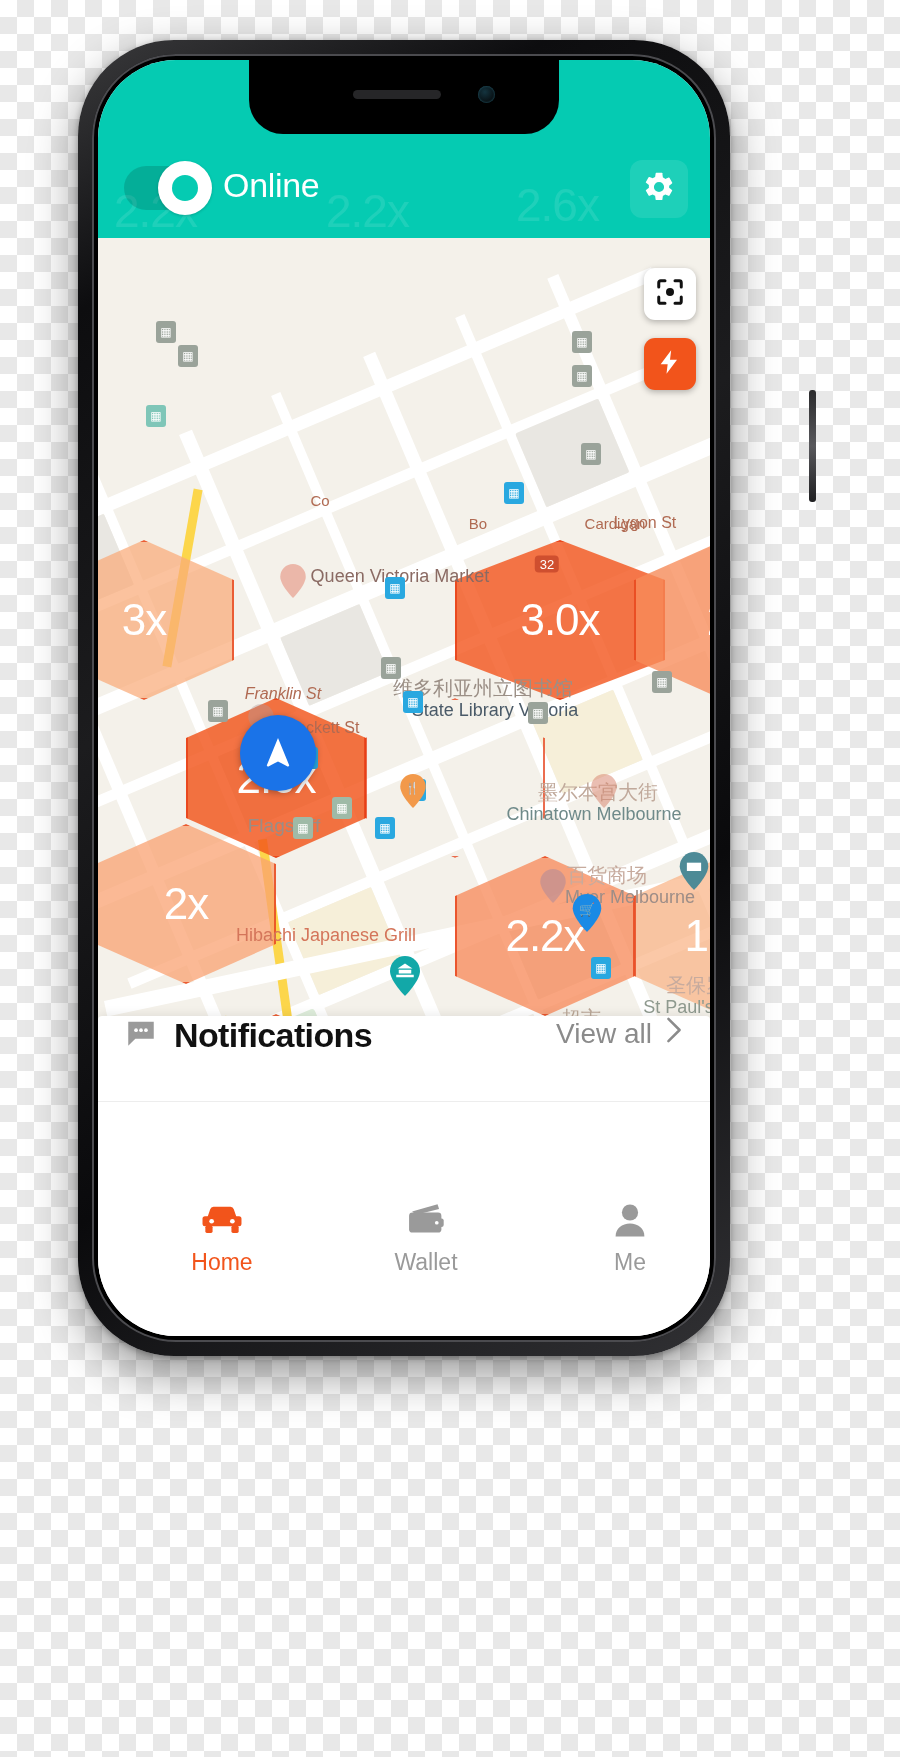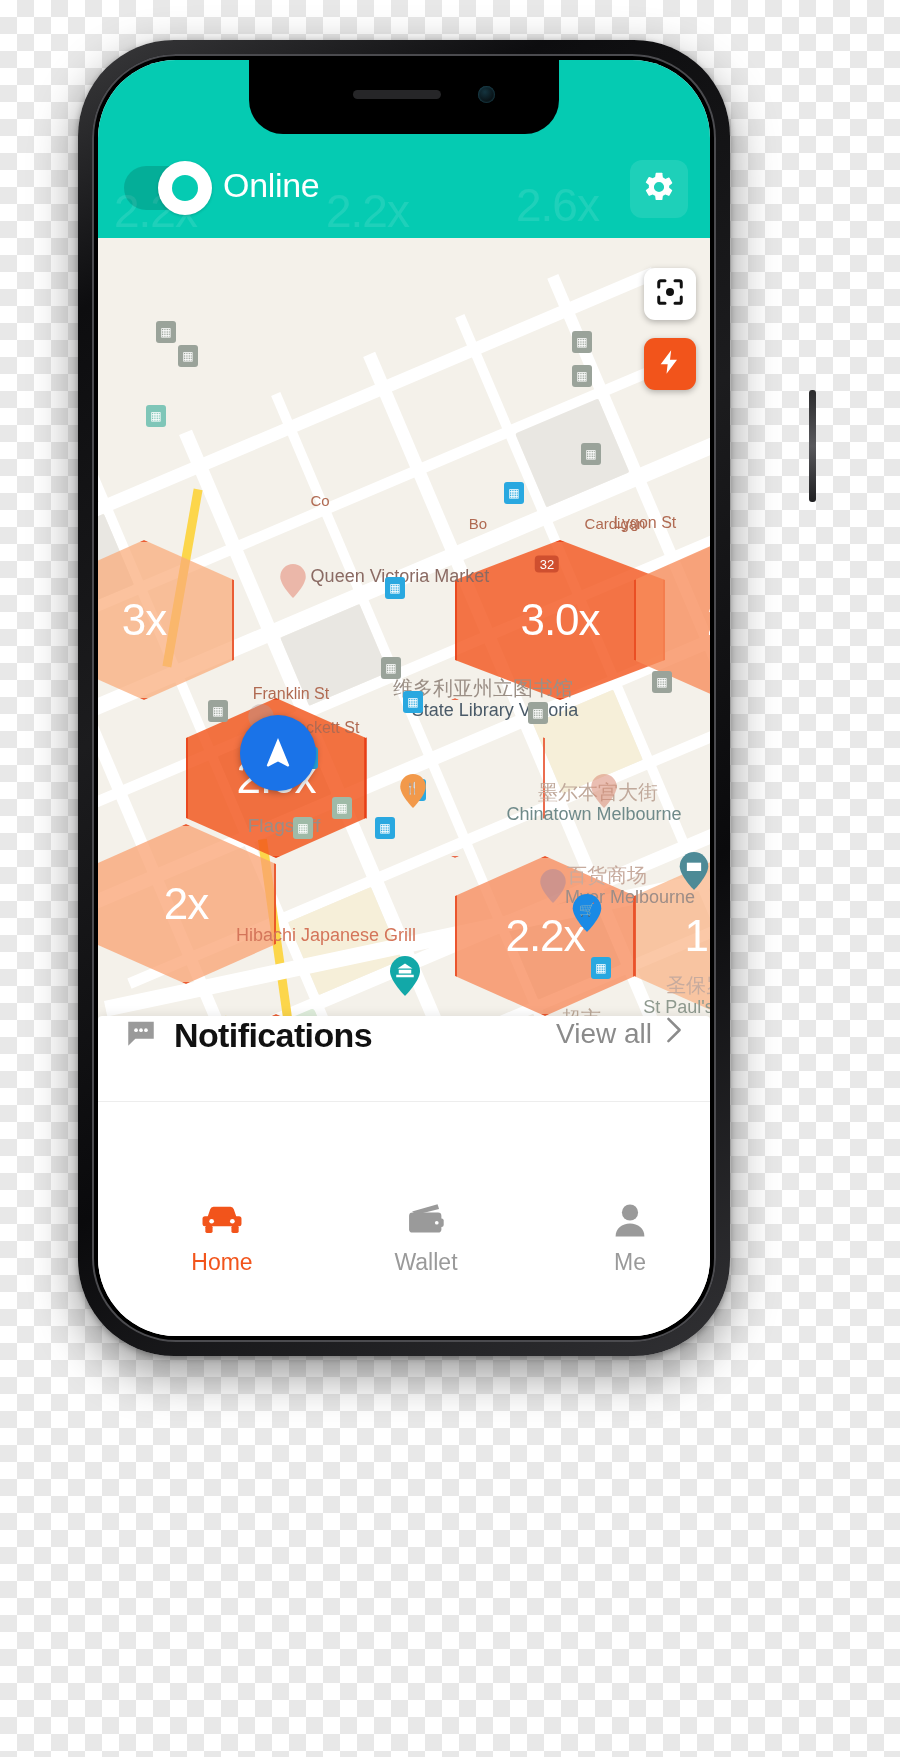--- a/index.html
+++ b/index.html
@@ -345,21 +345,21 @@
             <span class="hex-border"></span>
           </div>
 
           <div id="poi-layer">
               <div class="poi" style="left: 302px; top: 338px; color: rgb(138, 106, 99); font-size: 18px;">Queen Victoria Market</div>
               <div class="poi" style="left: 385px; top: 450px; color: rgb(155, 143, 134); font-size: 20px;">维多利亚州立图书馆</div>
               <div class="poi" style="left: 397px; top: 472px; color: rgb(74, 90, 104); font-size: 18px;">State Library Victoria</div>
               <div class="poi" style="left: 496px; top: 576px; color: rgb(111, 138, 138); font-size: 18px;">Chinatown Melbourne</div>
               <div class="poi" style="left: 500px; top: 554px; color: rgb(192, 169, 155); font-size: 20px;">墨尔本宫大街</div>
               <div class="poi" style="left: 186px; top: 588px; color: rgb(154, 141, 134); font-size: 19px;">Flagstaff</div>
-              <div class="poi" style="left: 193px; top: 456px; color: rgb(176, 106, 82); font-size: 16px;">Franklin St</div>
+              <div class="poi" style="left: 185px; top: 456px; color: rgb(176, 106, 82); font-size: 16px; font-style: italic;">Franklin St</div>
               <div class="poi" style="left: 218px; top: 490px; color: rgb(176, 106, 82); font-size: 16px;">A'Beckett St</div>
               <div class="poi" style="left: 509px; top: 637px; color: rgb(199, 171, 158); font-size: 20px;">百货商场</div>
               <div class="poi" style="left: 532px; top: 659px; color: rgb(157, 141, 135); font-size: 18px;">Myer Melbourne</div>
               <div class="poi" style="left: 228px; top: 697px; color: rgb(212, 117, 90); font-size: 18px;">Hibachi Japanese Grill</div>
               <div class="poi" style="left: 330px; top: 786px; color: rgb(122, 122, 122); font-size: 17px;">Little Collins St</div>
               <div class="poi" style="left: 483px; top: 780px; color: rgb(187, 168, 152); font-size: 20px;">超市</div>
               <div class="poi" style="left: 452px; top: 800px; color: rgb(43, 108, 196); font-size: 18px;">Coles Central</div>
               <div class="poi" style="left: 452px; top: 821px; color: rgb(43, 108, 196); font-size: 18px;">Melbourne Cbd</div>
               <div class="poi" style="left: 618px; top: 747px; color: rgb(199, 171, 158); font-size: 20px;">圣保罗座堂</div>
               <div class="poi" style="left: 622px; top: 769px; color: rgb(143, 154, 143); font-size: 18px;">St Paul's Cathedral</div>

